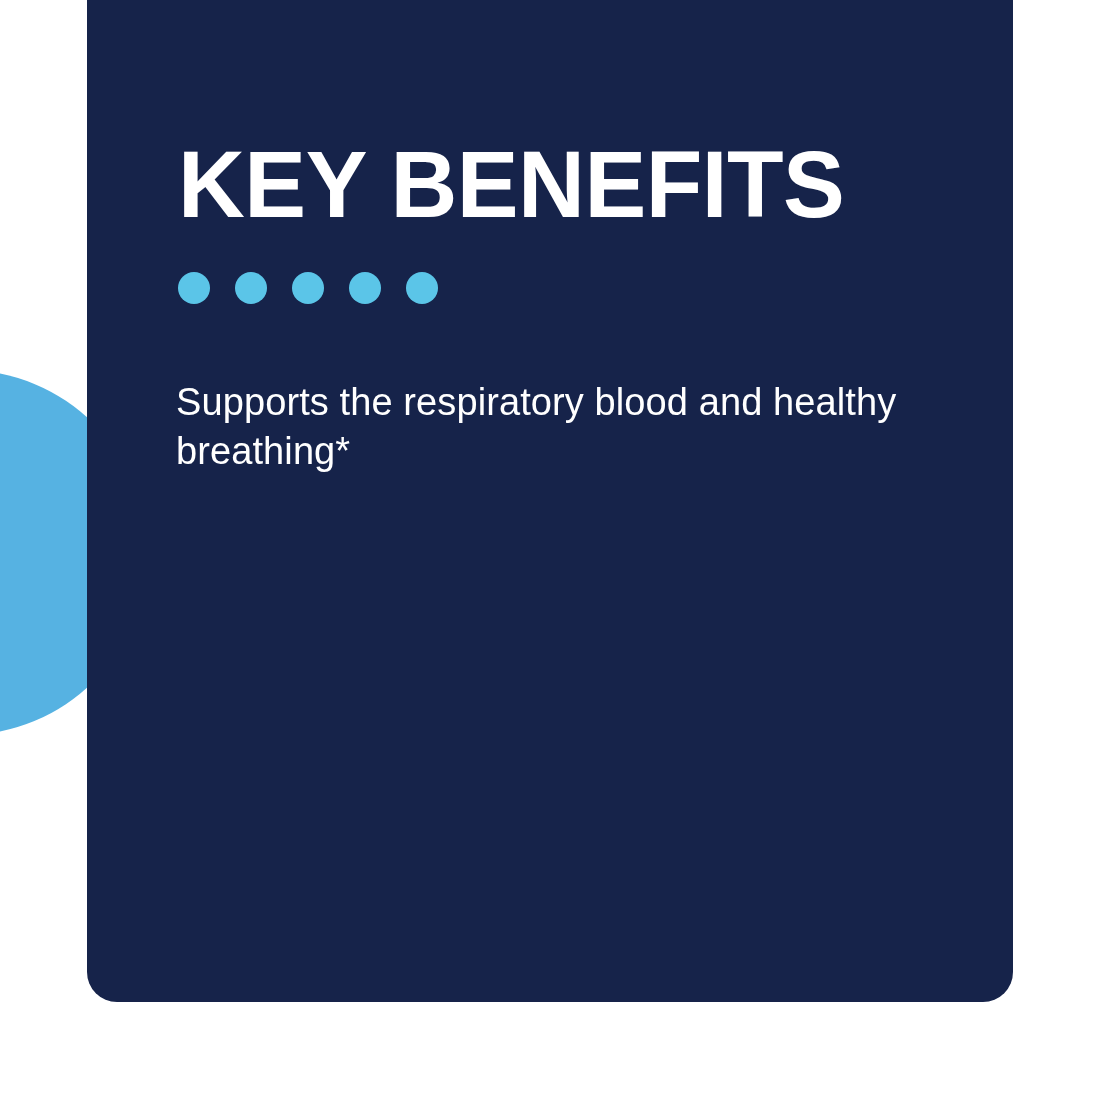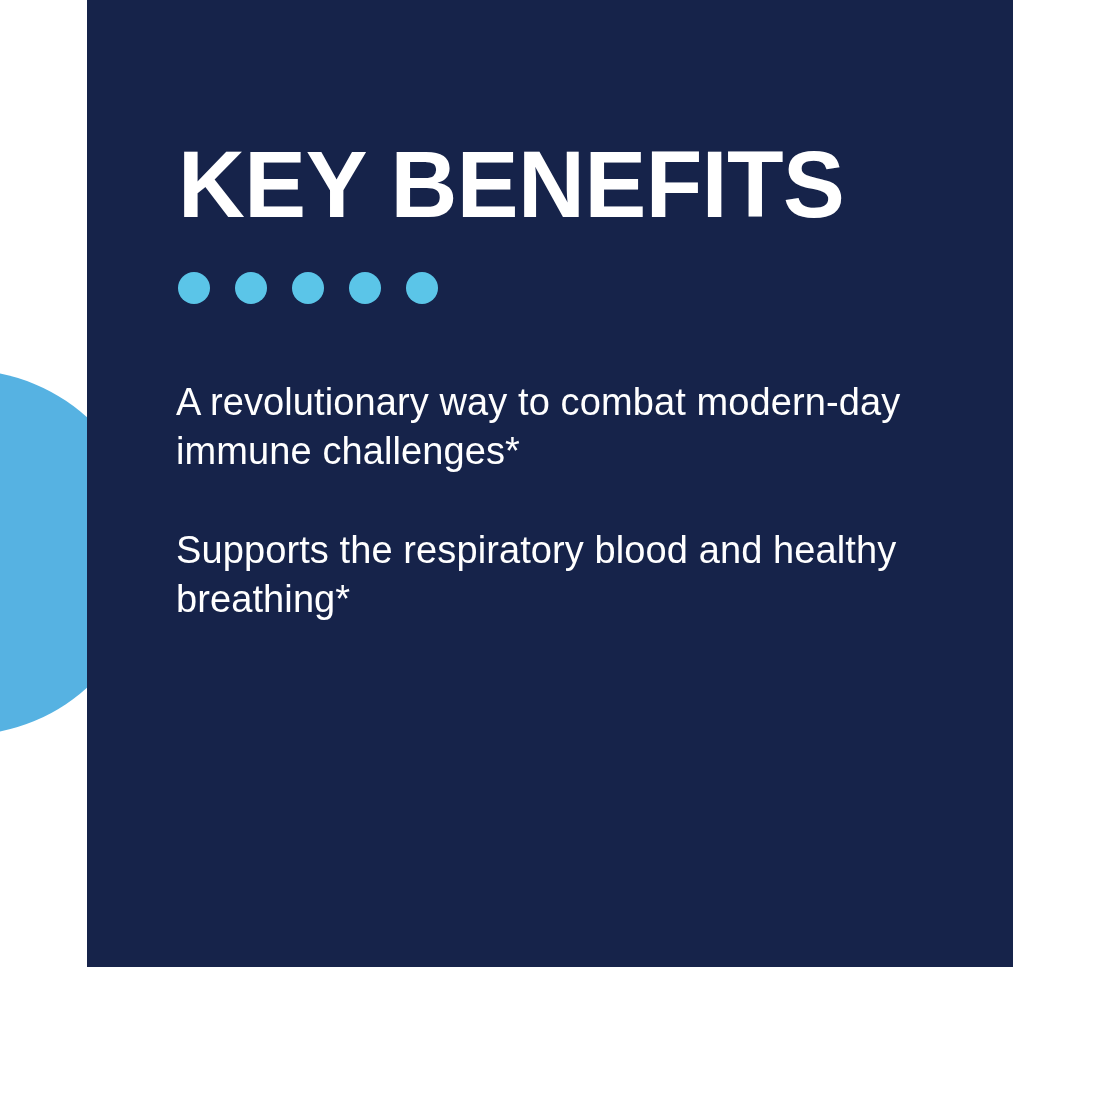--- a/index.html
+++ b/index.html
@@ -11,21 +11,21 @@
     width: 1100px;
     height: 1100px;
     background: #ffffff;
     font-family: "Liberation Sans", "DejaVu Sans", sans-serif;
     overflow: hidden;
   }
 
   #canvas {
     position: relative;
     width: 1100px;
-    height: 967px;
+    height: 1100px;
     background: #ffffff;
     overflow: hidden;
   }
 
   
   .deco-circle {
     position: absolute;
     left: -218px;
     top: 370px;
     width: 365px;
@@ -124,20 +124,19 @@
 
       <div class="dot-row">
         <span class="dot" style="background: rgb(91, 197, 232);"></span>
         <span class="dot" style="background: rgb(91, 197, 232);"></span>
         <span class="dot" style="background: rgb(91, 197, 232);"></span>
         <span class="dot" style="background: rgb(91, 197, 232);"></span>
         <span class="dot" style="background: rgb(91, 197, 232);"></span>
       </div>
 
       <div class="body-block">
-        <p class="body-para">A revolutionary way to combat modern-day immune challenges*</p>
         <p class="body-para">Supports the respiratory blood and healthy breathing*</p>
       </div>
 
     </div>
   </section>
 
 </div>
 
 </body></html>

